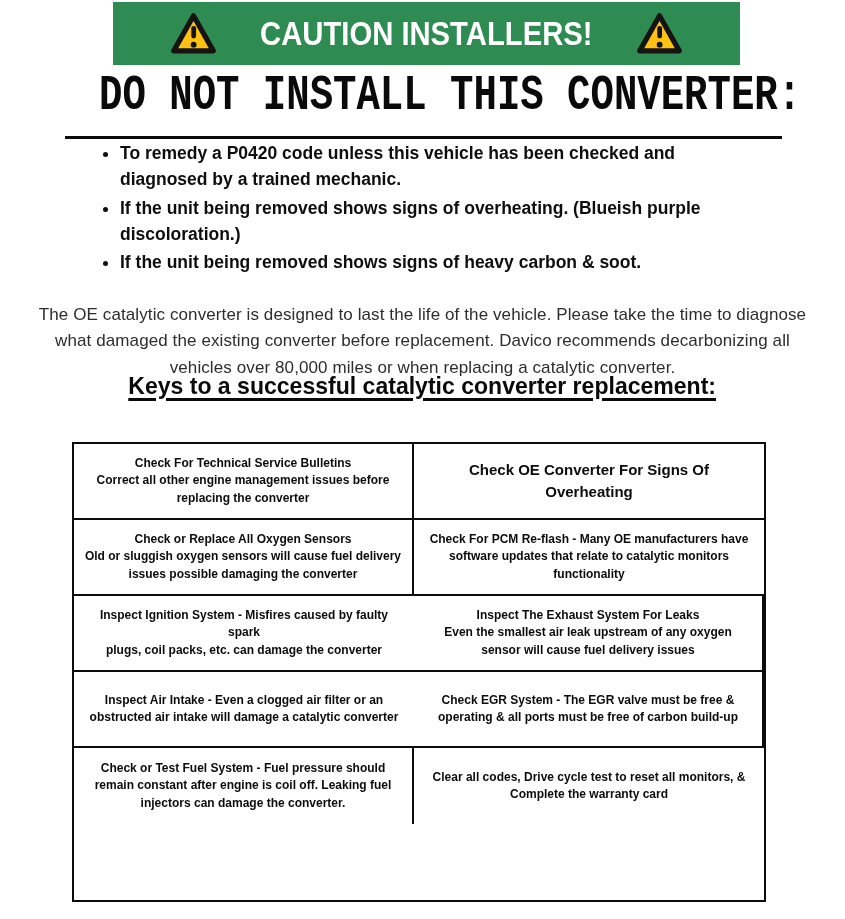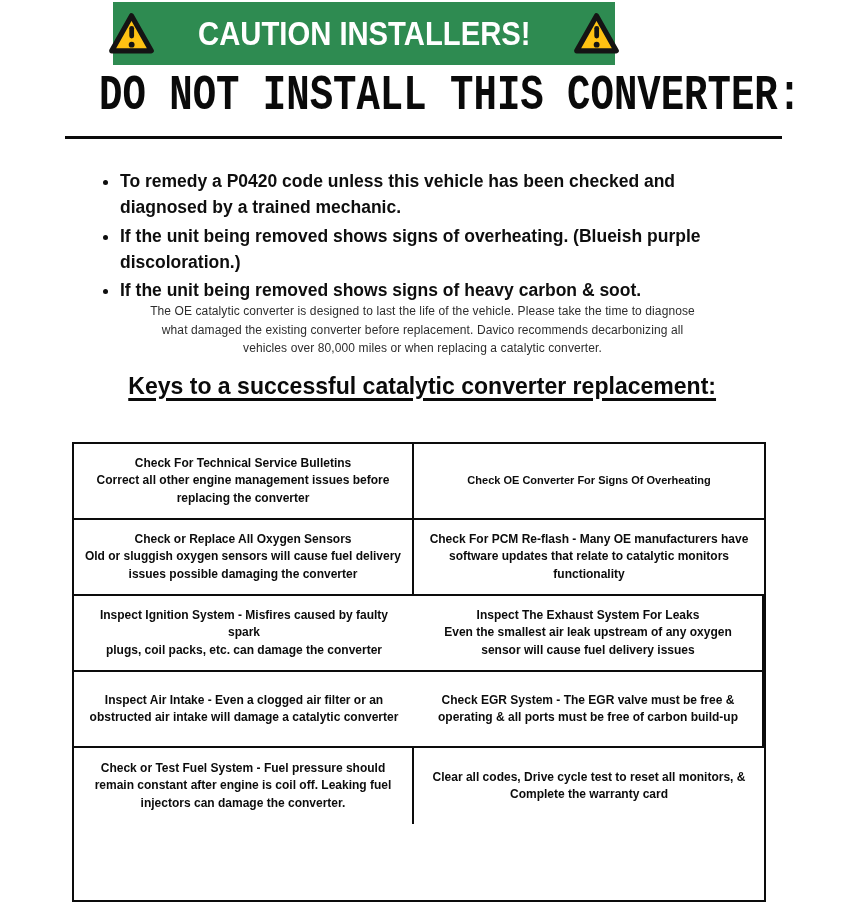--- a/index.html
+++ b/index.html
@@ -6,21 +6,21 @@
   body{
     width:845px;height:919px;
     background:#ffffff;
     font-family:"Liberation Sans", sans-serif;
     color:#0c0c0c;
     position:relative;
     overflow:hidden;
   }
   
   .banner{
-    position:absolute;left:113px;top:2px;width:502px;height:63px;
+    position:absolute;left:113px;top:2px;width:627px;height:63px;
     background:#2E8B51;
     display:flex;align-items:center;justify-content:center;gap:16px;
   }
   .banner-title{
     color:#ffffff;font-size:34px;font-weight:800;letter-spacing:0;
     display:inline-block;transform:scaleX(0.86);transform-origin:center;
     white-space:nowrap;
   }
   .warn-icon{display:block;flex:0 0 auto;}
   
@@ -31,29 +31,29 @@
     font-family:Liberation Mono, monospace;
   }
   .headline .squeeze{display:inline-block;transform:scaleX(0.78);transform-origin:center;}
   
   .divider{
     position:absolute;top:136px;left:65px;width:717px;height:3px;
     background:#0a0a0a;border:none;margin:0;
   }
   
   .warnings{
-    position:absolute;top:168px;left:92px;width:640px;
+    position:absolute;top:140px;left:92px;width:640px;
     margin:0;padding:0 0 0 28px;
     font-size:17.5px;font-weight:700;line-height:1.5;color:#0e0e0e;
   }
   .warnings li{margin:0 0 2px 0;white-space:pre-line;}
   
   .para{
     position:absolute;top:302px;left:17px;width:811px;
-    text-align:center;font-size:12px;font-weight:400;line-height:1.55;
+    text-align:center;font-size:17px;font-weight:400;line-height:1.55;
     color:#2d2d2d;white-space:pre-line;letter-spacing:0.1px;
   }
   
   .keys{
     position:absolute;top:372px;left:0;width:845px;text-align:center;
     font-size:24px;font-weight:800;color:#0a0a0a;
   }
   .keys span{
     display:inline-block;transform:scaleX(0.96);transform-origin:center;
     text-decoration:underline;text-decoration-thickness:2.5px;text-underline-offset:4px;
@@ -67,21 +67,21 @@
   .cell{
     box-sizing:border-box;
     display:flex;align-items:center;justify-content:center;
     text-align:center;padding:4px 10px;
     font-size:12px;font-weight:700;line-height:1.45;color:#0c0c0c;
     white-space:pre-line;
     border-bottom:2.5px solid #0c0c0c;
   }
   .cell.col-left{border-right:2.5px solid #0c0c0c;}
   .cell.row-last{border-bottom:none;}
-  .cell.big{font-size:11px;}
+  .cell.big{font-size:15px;}
 </style>
 </head>
 <body>
 
 <div class="banner">
   <svg class="warn-icon" width="47" height="44" viewBox="0 0 64 60" aria-hidden="true">
     <path d="M32 5 L59 53 H5 Z" fill="#FFC212" stroke="#141414" stroke-width="7" stroke-linejoin="round"></path>
     <rect x="29" y="19" width="6.5" height="17" rx="3.2" fill="#141414"></rect>
     <circle cx="32.2" cy="44.5" r="4" fill="#141414"></circle>
   </svg>

